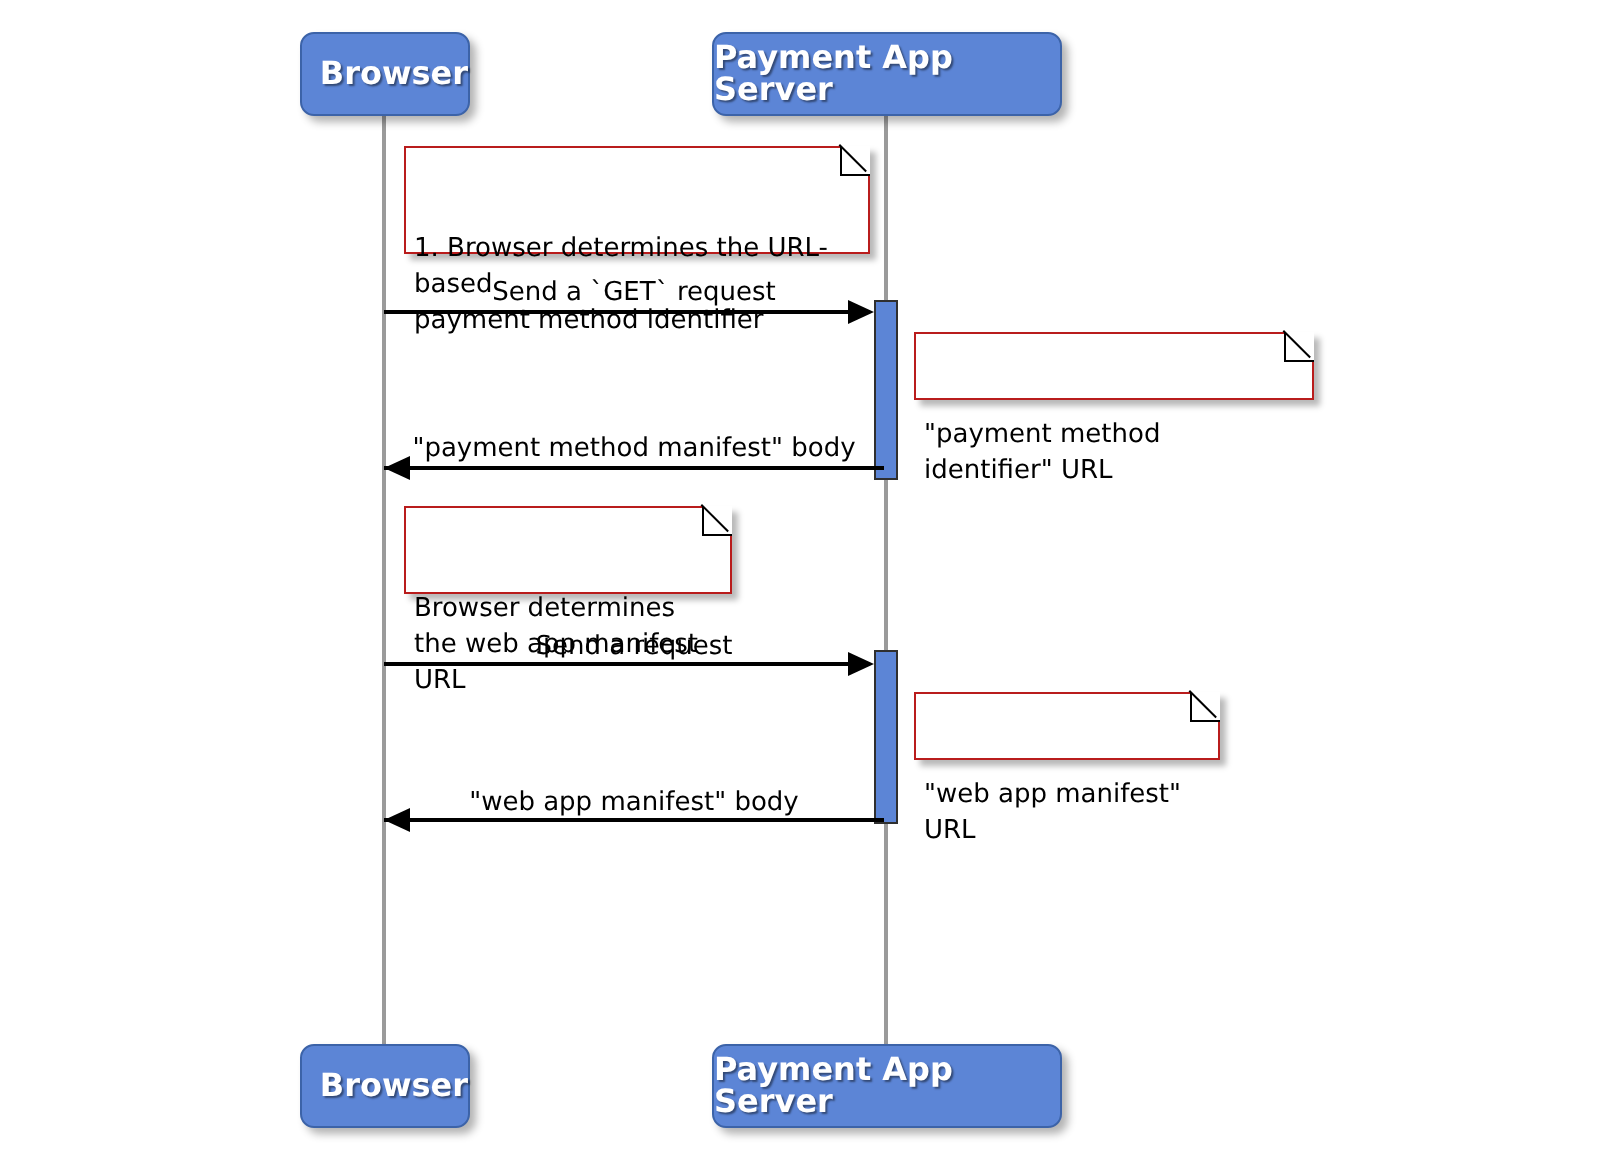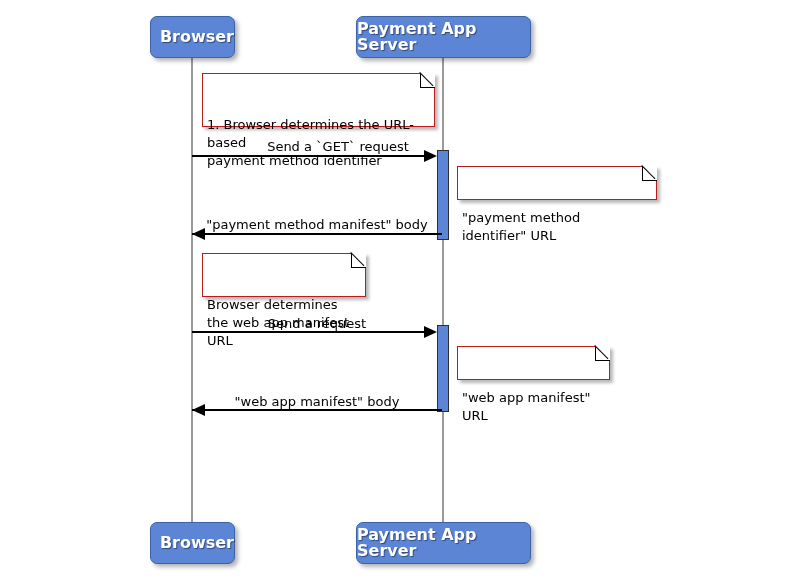--- a/index.html
+++ b/index.html
@@ -143,21 +143,21 @@
 
   <div class="activation" style="left:437px; top:150px; height:90px;"></div>
   <div class="activation" style="left:437px; top:325px; height:87px;"></div>
 
   <div class="note" style="left:202px; top:73px; width:233px; height:54px;">
     <span class="fold"></span>
     <span class="note-text">1. Browser determines the URL-based
 payment method identifier</span>
   </div>
 
-  <div class="msg-label" style="left:192px; top:139px; width:250px;padding-left:21px;">Send a `GET` request</div>
+  <div class="msg-label" style="left:192px; top:139px; width:250px;">Send a `GET` request</div>
   <div class="message" style="left:192px; top:155px; width:233px;"></div>
   <div class="arrowhead right" style="left:424px; top:150px;"></div>
 
   <div class="note" style="left:457px; top:166px; width:200px; height:34px;">
     <span class="fold"></span>
     <span class="note-text">"payment method identifier" URL</span>
   </div>
 
   <div class="msg-label" style="left:192px; top:217px; width:250px;">"payment method manifest" body</div>
   <div class="message" style="left:192px; top:233px; width:250px;"></div>

